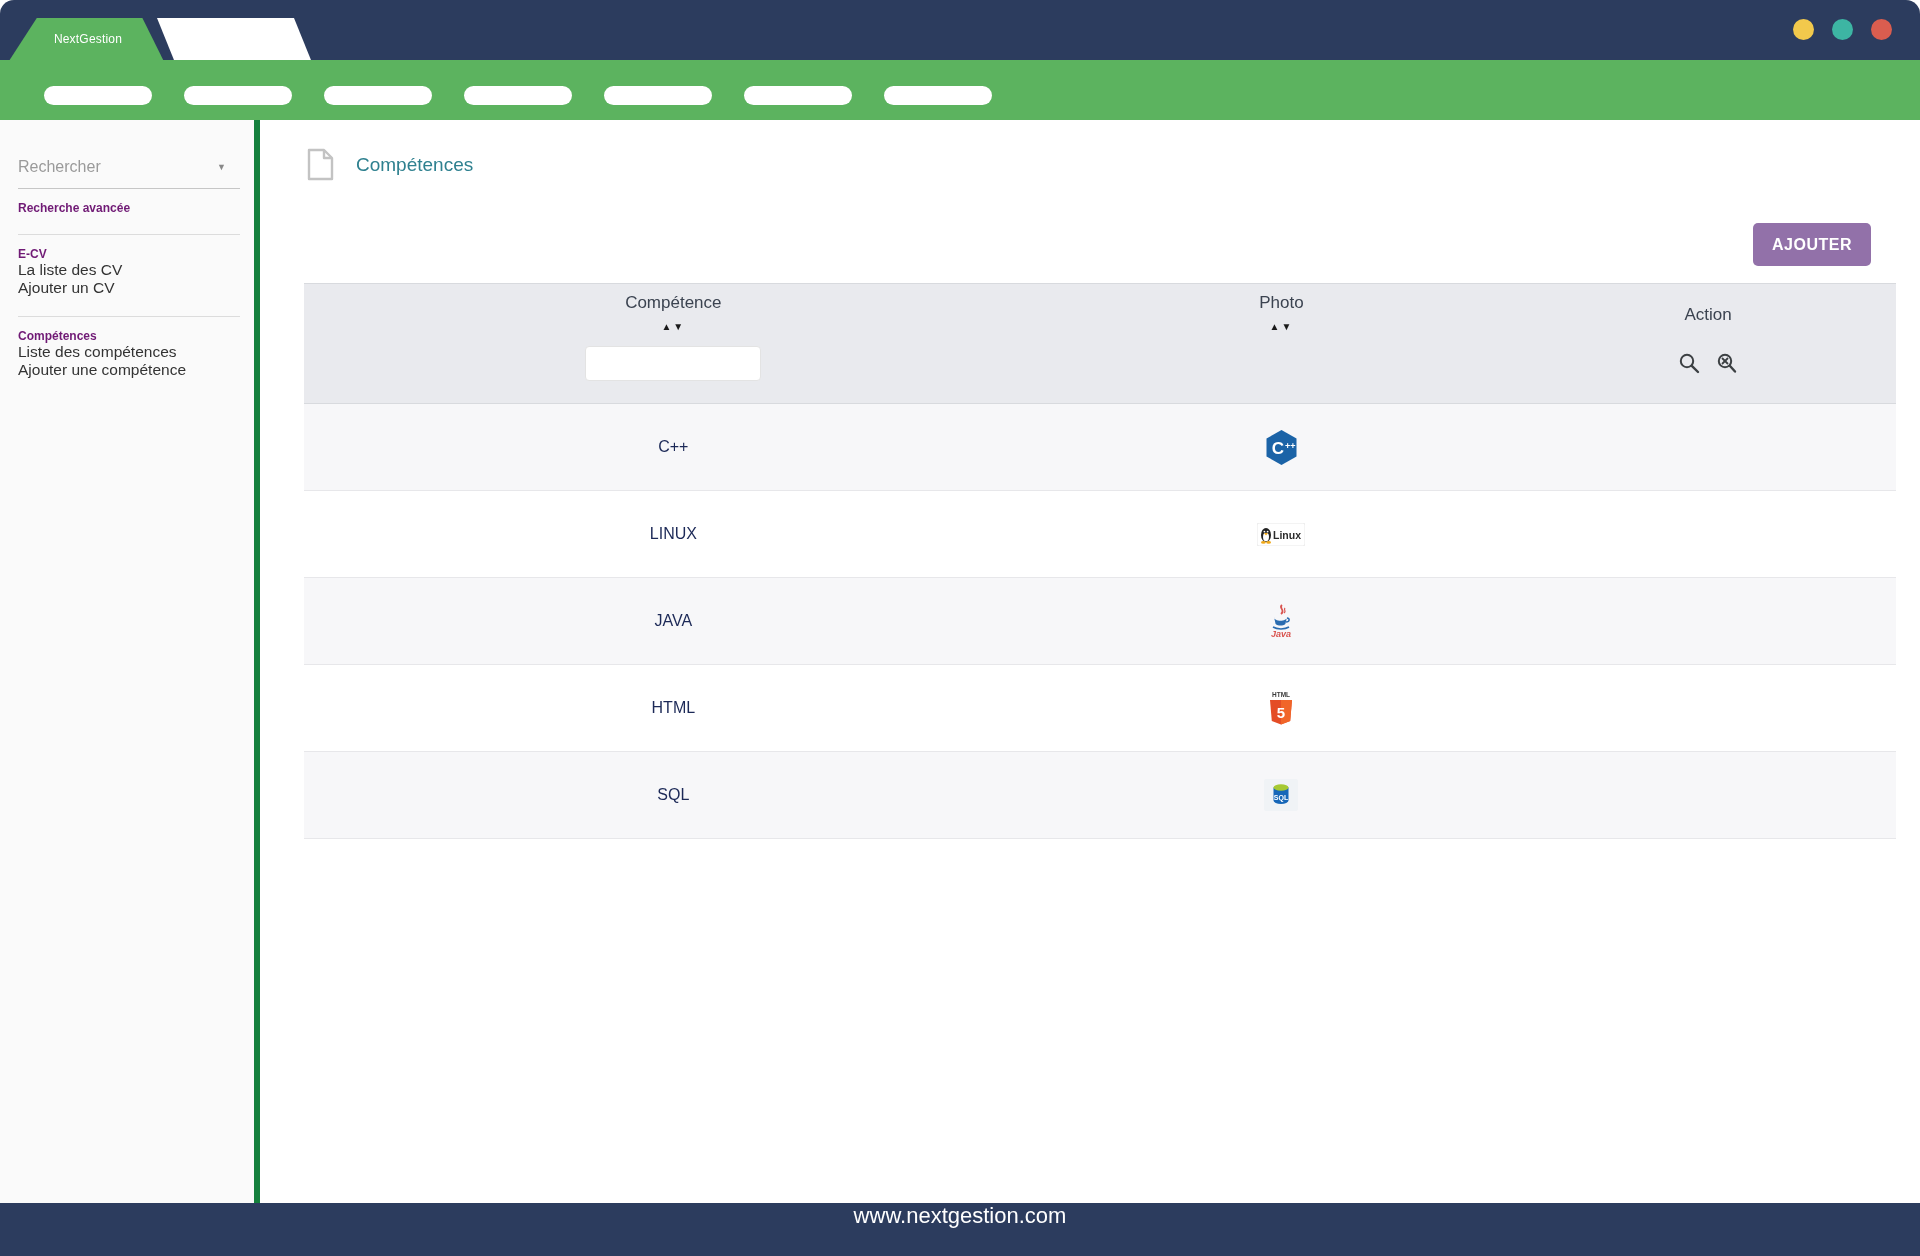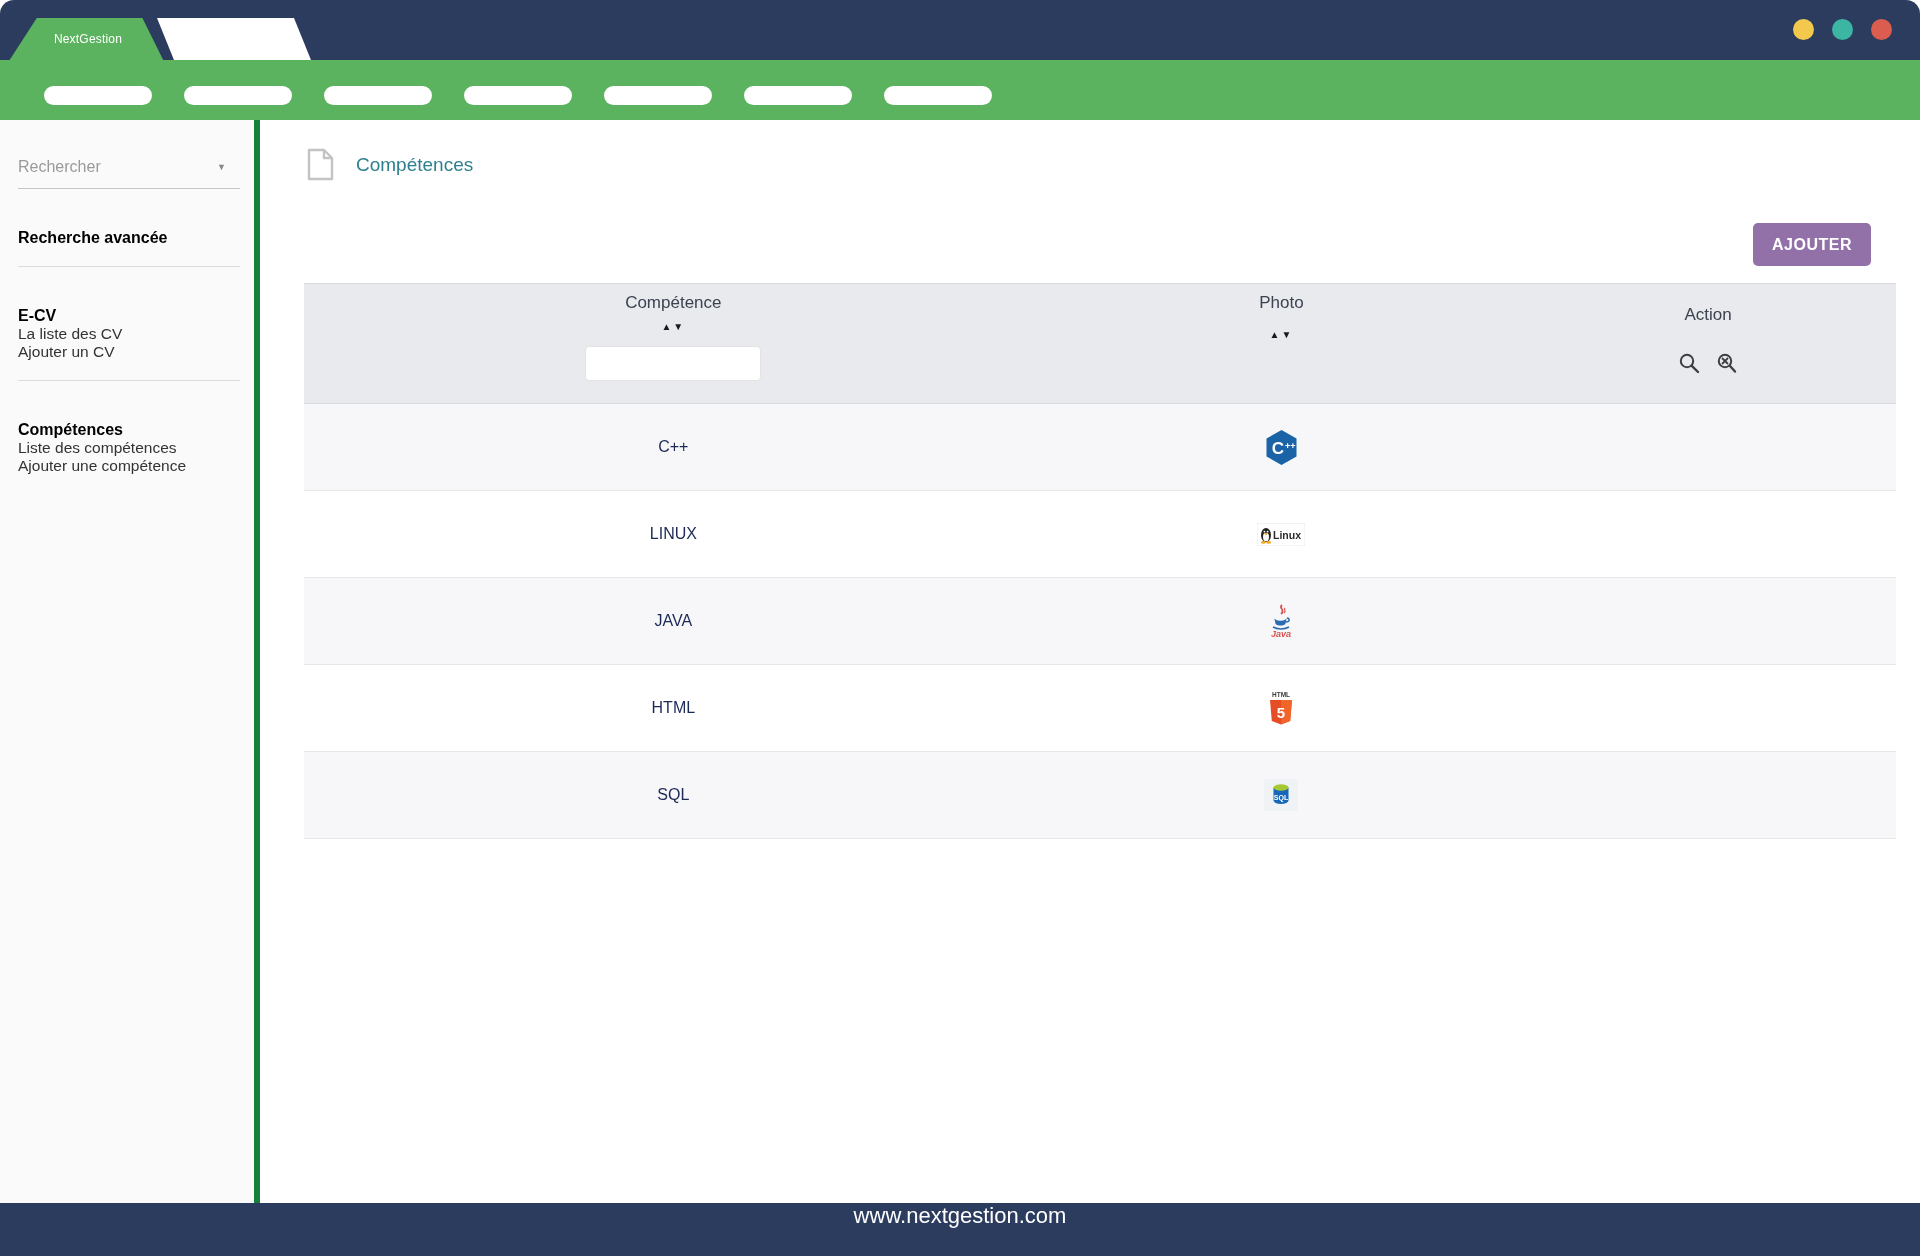--- a/index.html
+++ b/index.html
@@ -20,36 +20,36 @@
   
   .navbar { height: 60px; flex: 0 0 60px; background: #5cb35f; display: flex; gap: 32px; padding: 26px 0 0 44px; }
   .pill { width: 108px; height: 19px; border-radius: 10px; background: #fff; flex: 0 0 auto; }
 
   
   .layout { flex: 1 1 auto; height: 1083px; display: flex; }
   .sidebar { width: 260px; flex: 0 0 260px; background: #fafafa; border-right: 6px solid #15803d; padding: 34px 14px 0 18px; }
   .search-select { position: relative; padding: 4px 0 12px 0; border-bottom: 1px solid #c6c6c6; cursor: pointer; }
   .search-select .ph { color: #9a9a9a; font-size: 16px; }
   .search-select .caret { position: absolute; right: 14px; top: 8px; font-size: 9px; color: #888; }
-  .side-heading { margin-top: 40px; font-weight: bold; font-size: 16px; color: #000000; cursor: pointer; }
+  .side-heading { margin-top: 12px; font-weight: bold; font-size: 12px; color: #701a75; cursor: pointer; }
   .side-link { font-size: 15.5px; color: #333; cursor: pointer; }
   .side-div { margin-top: 19px; border-top: 1px solid #dcdcdc; }
 
   .content { flex: 1 1 auto; background: #fff; padding: 28px 23px 0 44px; }
   .page-head { display: flex; align-items: center; gap: 22px; padding-left: 3px; }
   .page-title { color: #2e808f; font-size: 19px; font-weight: normal; }
   .toolbar { margin-top: 42px; display: flex; justify-content: flex-end; padding-right: 26px; }
   .btn-add { background: #9271a9; color: #fff; border: none; border-radius: 5px; width: 118px; height: 43px;
              font-family: "Liberation Sans", sans-serif; font-size: 16px; font-weight: bold; letter-spacing: .5px; cursor: pointer; }
 
   
   .table-wrap { margin-top: 17px; width: 1592px; }
   .thead { height: 121px; background: #e9eaee; border-top: 1px solid #d8dade; border-bottom: 1px solid #d8dade;
            display: flex; }
-  .col-comp { width: 46.4%; } .col-photo { width: 30%; gap: 8px; } .col-action { width: 23.6%; }
+  .col-comp { width: 46.4%; } .col-photo { width: 30%; } .col-action { width: 23.6%; }
   .th { display: flex; flex-direction: column; align-items: center; padding-top: 9px; }
   .th-label { font-size: 17px; color: #3b4350; }
   .sort { margin-top: 8px; font-size: 10px; color: #1a1a1a; letter-spacing: 2px; cursor: pointer; font-style: normal; }
   .sort i { font-style: normal; }
   .filter-input { margin-top: 14px; width: 176px; height: 35px; border: 1px solid #e3e3e3; border-radius: 4px;
                   background: #fff; font-size: 15px; padding: 0 8px; }
   .action-label { margin-top: 12px; text-align: right; }
   .action-icons { margin-top: 27px; display: flex; gap: 14px; align-items: center; }
   .action-icons span { cursor: pointer; display: inline-flex; }
 

